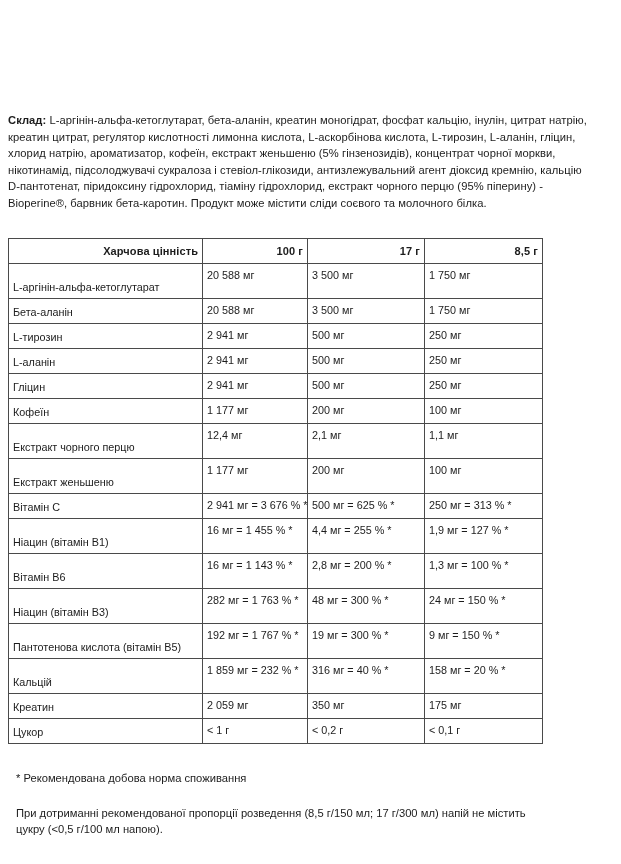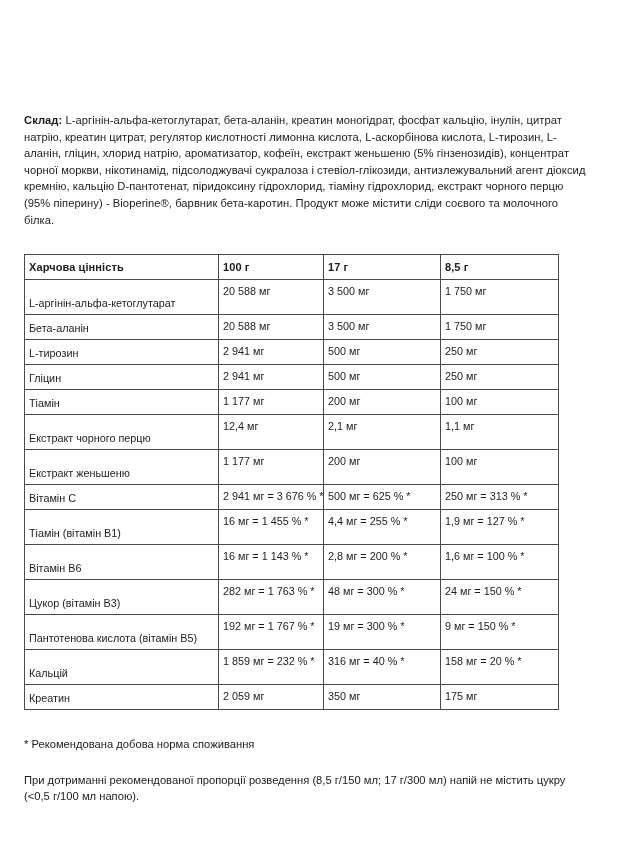--- a/index.html
+++ b/index.html
@@ -13,21 +13,21 @@
     height: 864px;
     font-family: "Liberation Sans", sans-serif;
     color: #1a1a1a;
     -webkit-font-smoothing: antialiased;
     overflow: hidden;
   }
   .page {
     box-sizing: border-box;
     width: 621px;
     height: 864px;
-    padding: 112px 24px 0 24px;
+    padding: 112px 24px 0 8px;
     position: relative;
     border-radius: 10px;
   }
 
   
   .composition {
     font-size: 11.2px;
     line-height: 16.6px;
     letter-spacing: 0.05px;
     text-align: left;
@@ -59,21 +59,21 @@
   table.nutrition td {
     border: 1px solid #ululu;
     border: 1px solid #4a4a4a;
     padding: 0;
     vertical-align: top;
   }
   table.nutrition thead th {
     height: 24px;
     font-weight: bold;
     font-size: 11px;
-    text-align: left;
+    text-align: right;
     vertical-align: middle;
     padding: 0 4px;
     letter-spacing: 0.1px;
   }
   table.nutrition tbody td {
     padding: 3px 5px 3px 4px;
     line-height: 14px;
   }
   table.nutrition tbody td.name {
     vertical-align: bottom;
@@ -89,21 +89,21 @@
 
   
   .notes {
     margin-top: 26px;
     width: 548px;
   }
   .note {
     font-size: 11.2px;
     line-height: 16.4px;
     color: #1c1c1c;
-    margin: 0;
+    margin: 8px;
   }
   .note + .note {
     margin-top: 19px;
   }
 </style>
 </head>
 <body>
 
 <div class="page">
 
@@ -138,27 +138,33 @@
             <td class="val">3 500 мг</td>
             <td class="val">1 750 мг</td>
           </tr>
           <tr class="std">
             <td class="name">L-тирозин</td>
             <td class="val">2 941 мг</td>
             <td class="val">500 мг</td>
             <td class="val">250 мг</td>
           </tr>
           <tr class="std">
+            <td class="name">L-аланін</td>
+            <td class="val">2 941 мг</td>
+            <td class="val">500 мг</td>
+            <td class="val">250 мг</td>
+          </tr>
+          <tr class="std">
             <td class="name">Гліцин</td>
             <td class="val">2 941 мг</td>
             <td class="val">500 мг</td>
             <td class="val">250 мг</td>
           </tr>
           <tr class="std">
-            <td class="name">Тіамін</td>
+            <td class="name">Кофеїн</td>
             <td class="val">1 177 мг</td>
             <td class="val">200 мг</td>
             <td class="val">100 мг</td>
           </tr>
           <tr class="tall">
             <td class="name">Екстракт чорного перцю</td>
             <td class="val">12,4 мг</td>
             <td class="val">2,1 мг</td>
             <td class="val">1,1 мг</td>
           </tr>
@@ -168,33 +174,33 @@
             <td class="val">200 мг</td>
             <td class="val">100 мг</td>
           </tr>
           <tr class="std">
             <td class="name">Вітамін C</td>
             <td class="val">2 941 мг = 3 676 % *</td>
             <td class="val">500 мг = 625 % *</td>
             <td class="val">250 мг = 313 % *</td>
           </tr>
           <tr class="tall">
-            <td class="name">Тіамін (вітамін B1)</td>
+            <td class="name">Ніацин (вітамін B1)</td>
             <td class="val">16 мг = 1 455 % *</td>
             <td class="val">4,4 мг = 255 % *</td>
             <td class="val">1,9 мг = 127 % *</td>
           </tr>
           <tr class="tall">
             <td class="name">Вітамін B6</td>
             <td class="val">16 мг = 1 143 % *</td>
             <td class="val">2,8 мг = 200 % *</td>
-            <td class="val">1,6 мг = 100 % *</td>
-          </tr>
-          <tr class="tall">
-            <td class="name">Цукор (вітамін B3)</td>
+            <td class="val">1,3 мг = 100 % *</td>
+          </tr>
+          <tr class="tall">
+            <td class="name">Ніацин (вітамін B3)</td>
             <td class="val">282 мг = 1 763 % *</td>
             <td class="val">48 мг = 300 % *</td>
             <td class="val">24 мг = 150 % *</td>
           </tr>
           <tr class="tall">
             <td class="name">Пантотенова кислота (вітамін B5)</td>
             <td class="val">192 мг = 1 767 % *</td>
             <td class="val">19 мг = 300 % *</td>
             <td class="val">9 мг = 150 % *</td>
           </tr>
@@ -203,20 +209,26 @@
             <td class="val">1 859 мг = 232 % *</td>
             <td class="val">316 мг = 40 % *</td>
             <td class="val">158 мг = 20 % *</td>
           </tr>
           <tr class="std">
             <td class="name">Креатин</td>
             <td class="val">2 059 мг</td>
             <td class="val">350 мг</td>
             <td class="val">175 мг</td>
           </tr>
+          <tr class="std">
+            <td class="name">Цукор</td>
+            <td class="val">&lt; 1 г</td>
+            <td class="val">&lt; 0,2 г</td>
+            <td class="val">&lt; 0,1 г</td>
+          </tr>
         </tbody>
     </table>
   </div>
 
   <div class="notes">
     <p class="note">* Рекомендована добова норма споживання</p>
     <p class="note">При дотриманні рекомендованої пропорції розведення (8,5 г/150 мл; 17 г/300 мл) напій не містить цукру (&lt;0,5 г/100 мл напою).</p>
   </div>
 
 </div>

